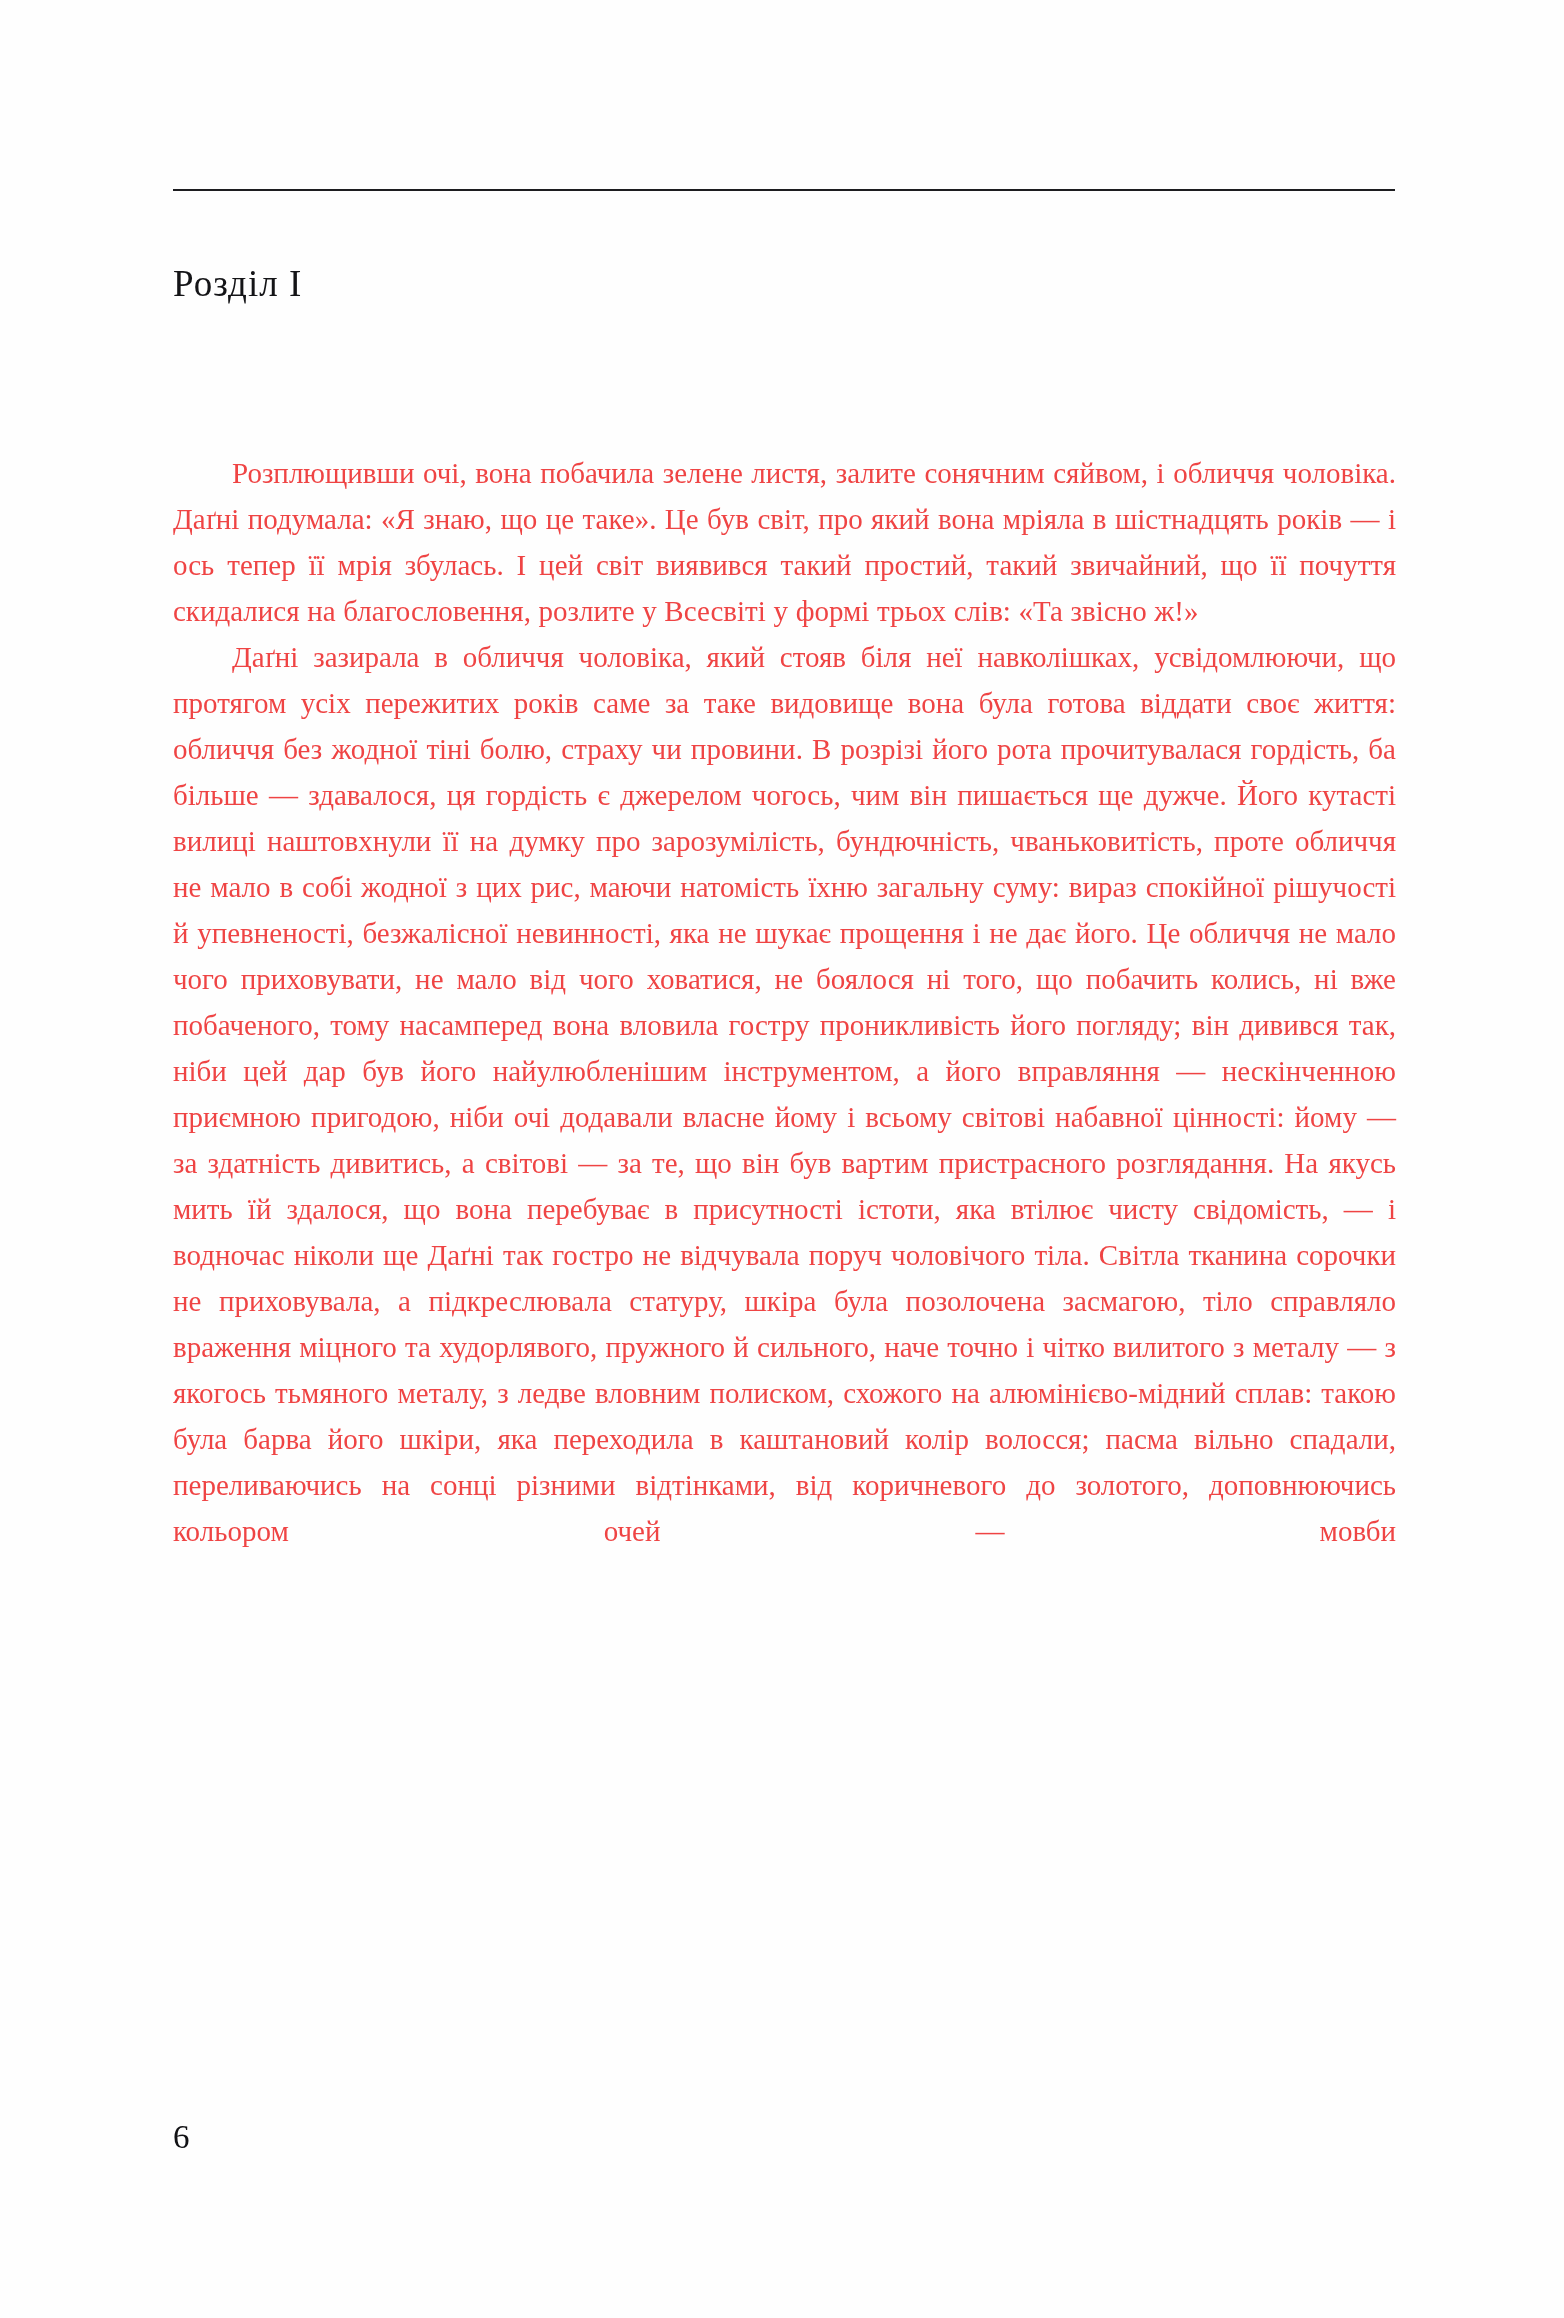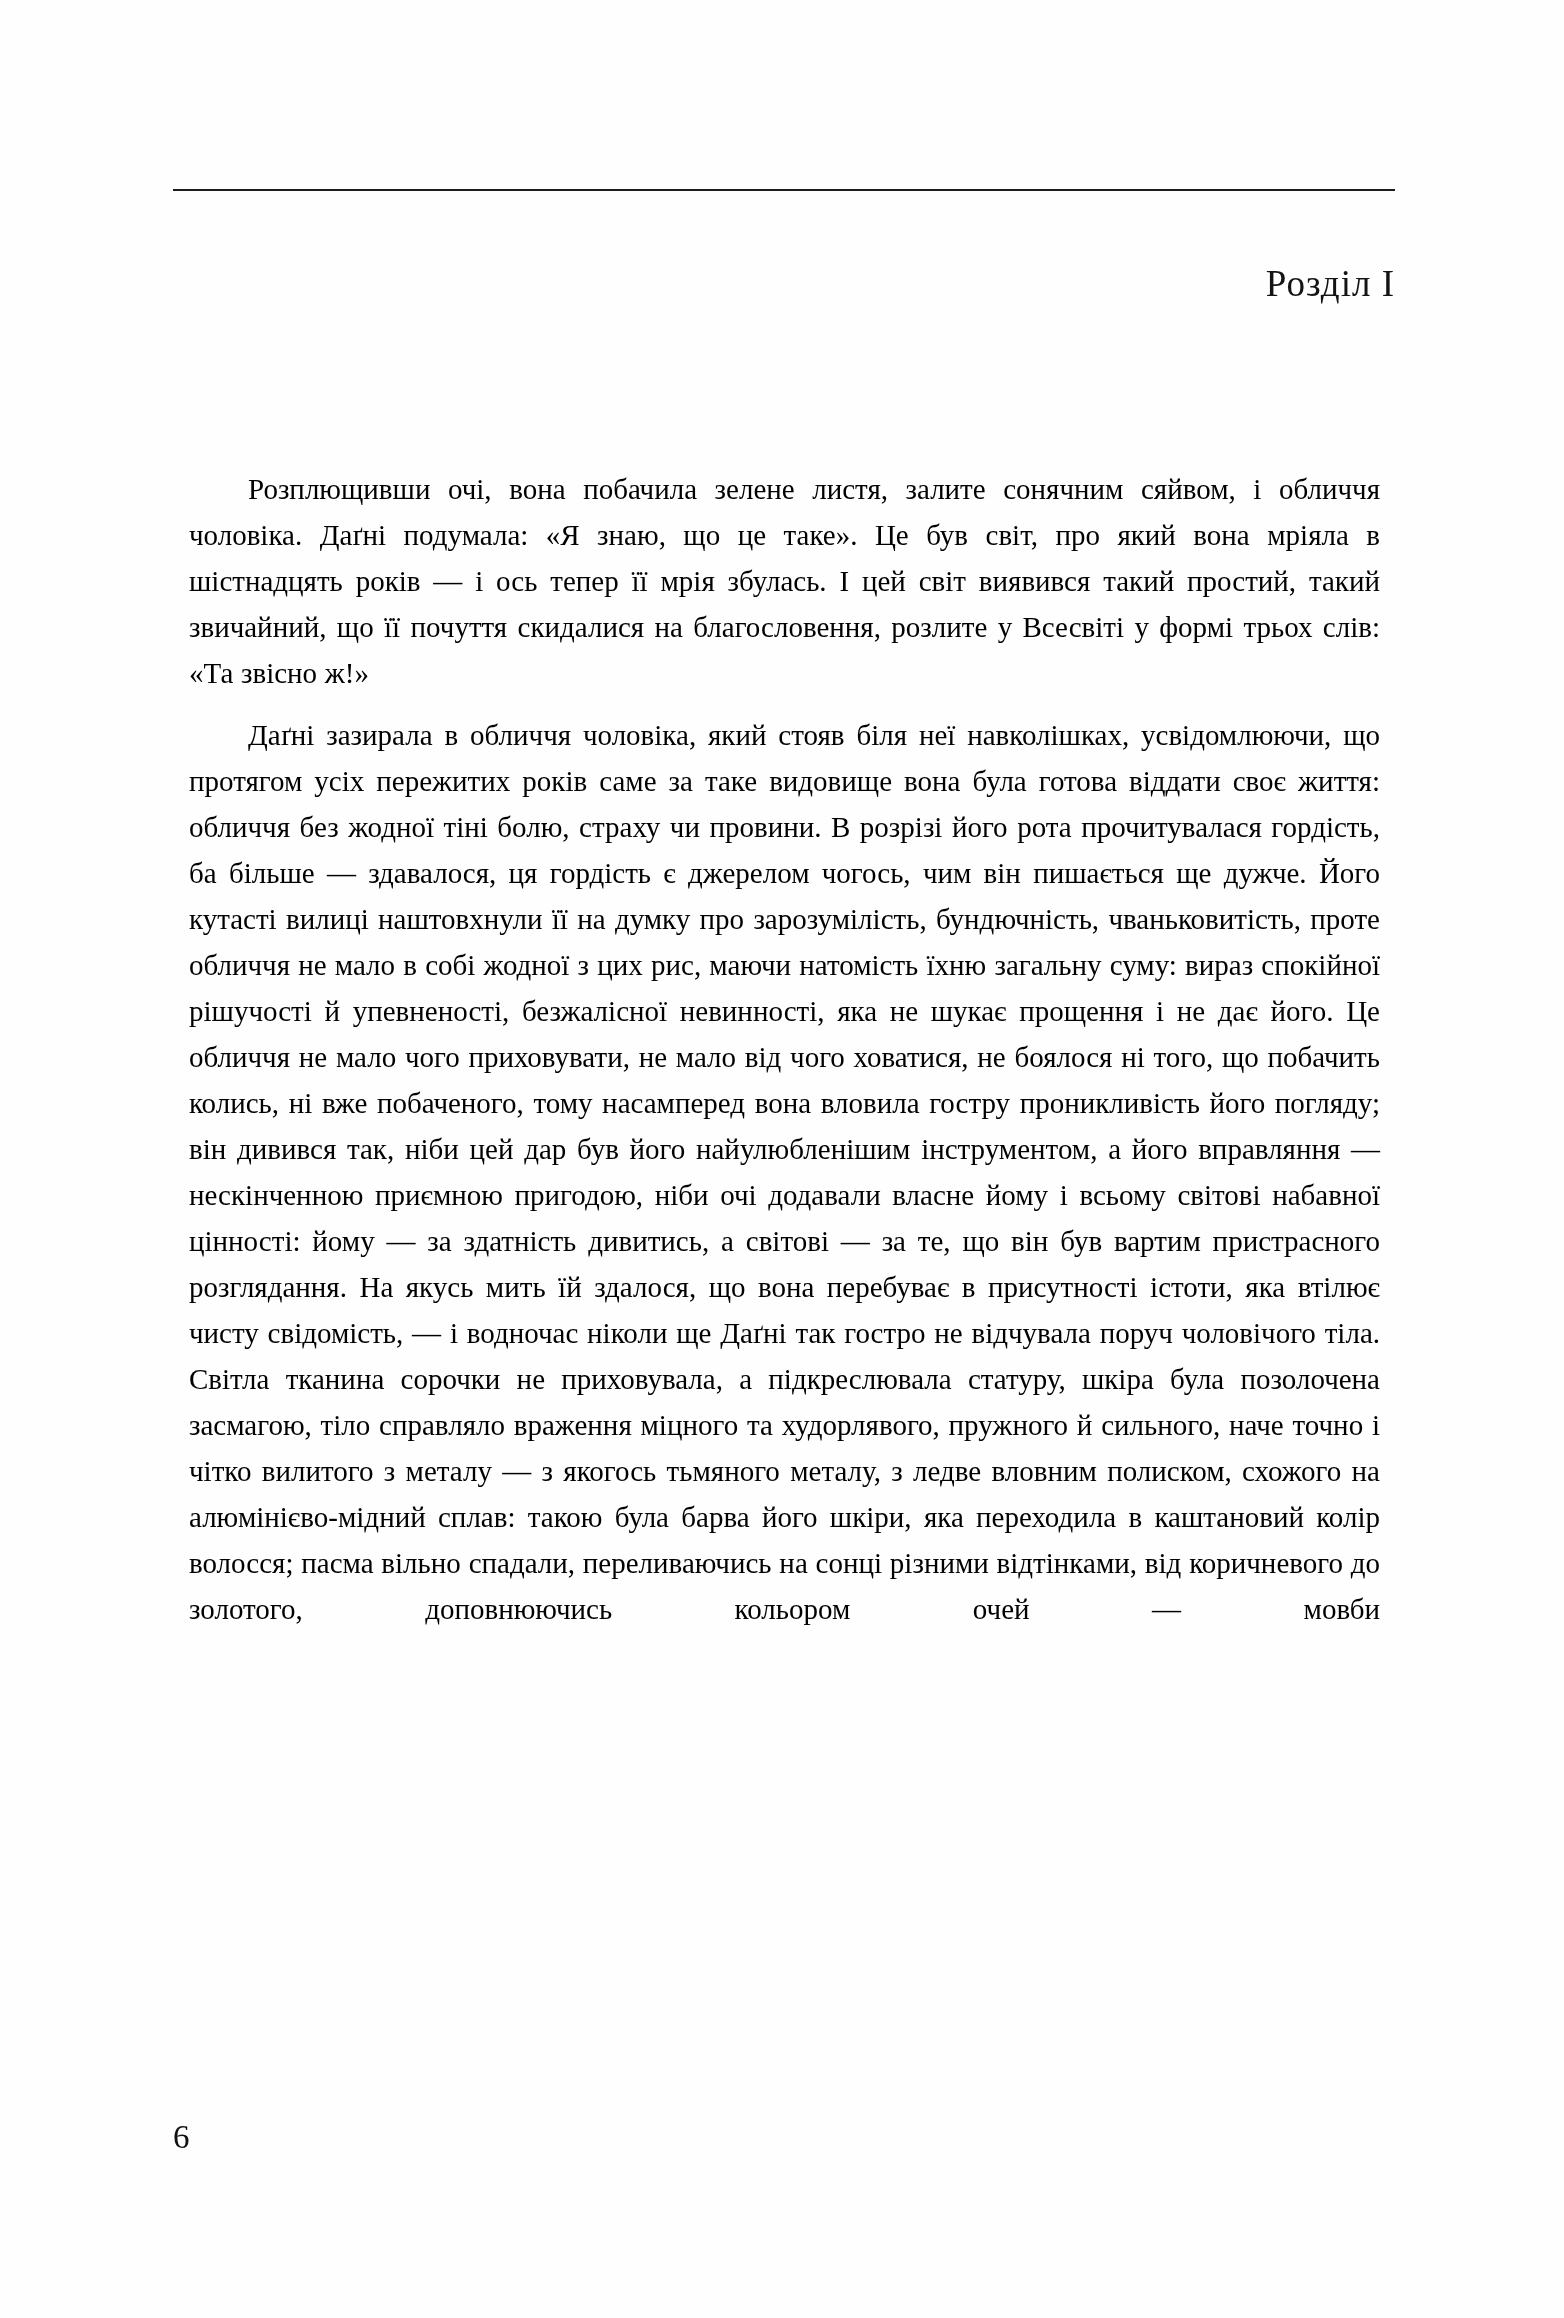--- a/index.html
+++ b/index.html
@@ -44,21 +44,21 @@
     height: 2.4px;
     background: #1d1d20;
   }
 
   
   .chapter-number {
     position: absolute;
     left: 173px;
     top: 262px;
     width: 1222px;
-    text-align: right;
+    text-align: left;
     font-family: "Liberation Serif", "DejaVu Serif", serif;
     font-size: 37px;
     color: #141417;
     letter-spacing: 1px;
   }
 
   .chapter-title {
     position: absolute;
     left: 173px;
     top: 359px;
@@ -76,25 +76,25 @@
     position: absolute;
     left: 173px;
     top: 450px;
     width: 1223px;
   }
 
   .para {
     font-family: "Liberation Serif", "DejaVu Serif", serif;
     font-size: 29px;
     line-height: 46px;
-    color: #000000;
+    color: #ef4444;
     text-align: justify;
     text-justify: inter-word;
     text-indent: 59px;
-    margin: 16px;
+    margin: 0;
     hyphens: manual;
     word-spacing: 0.4px;
   }
 
   .para:last-child::after {
     content: "";
     display: inline-block;
     width: 100%;
   }
 

